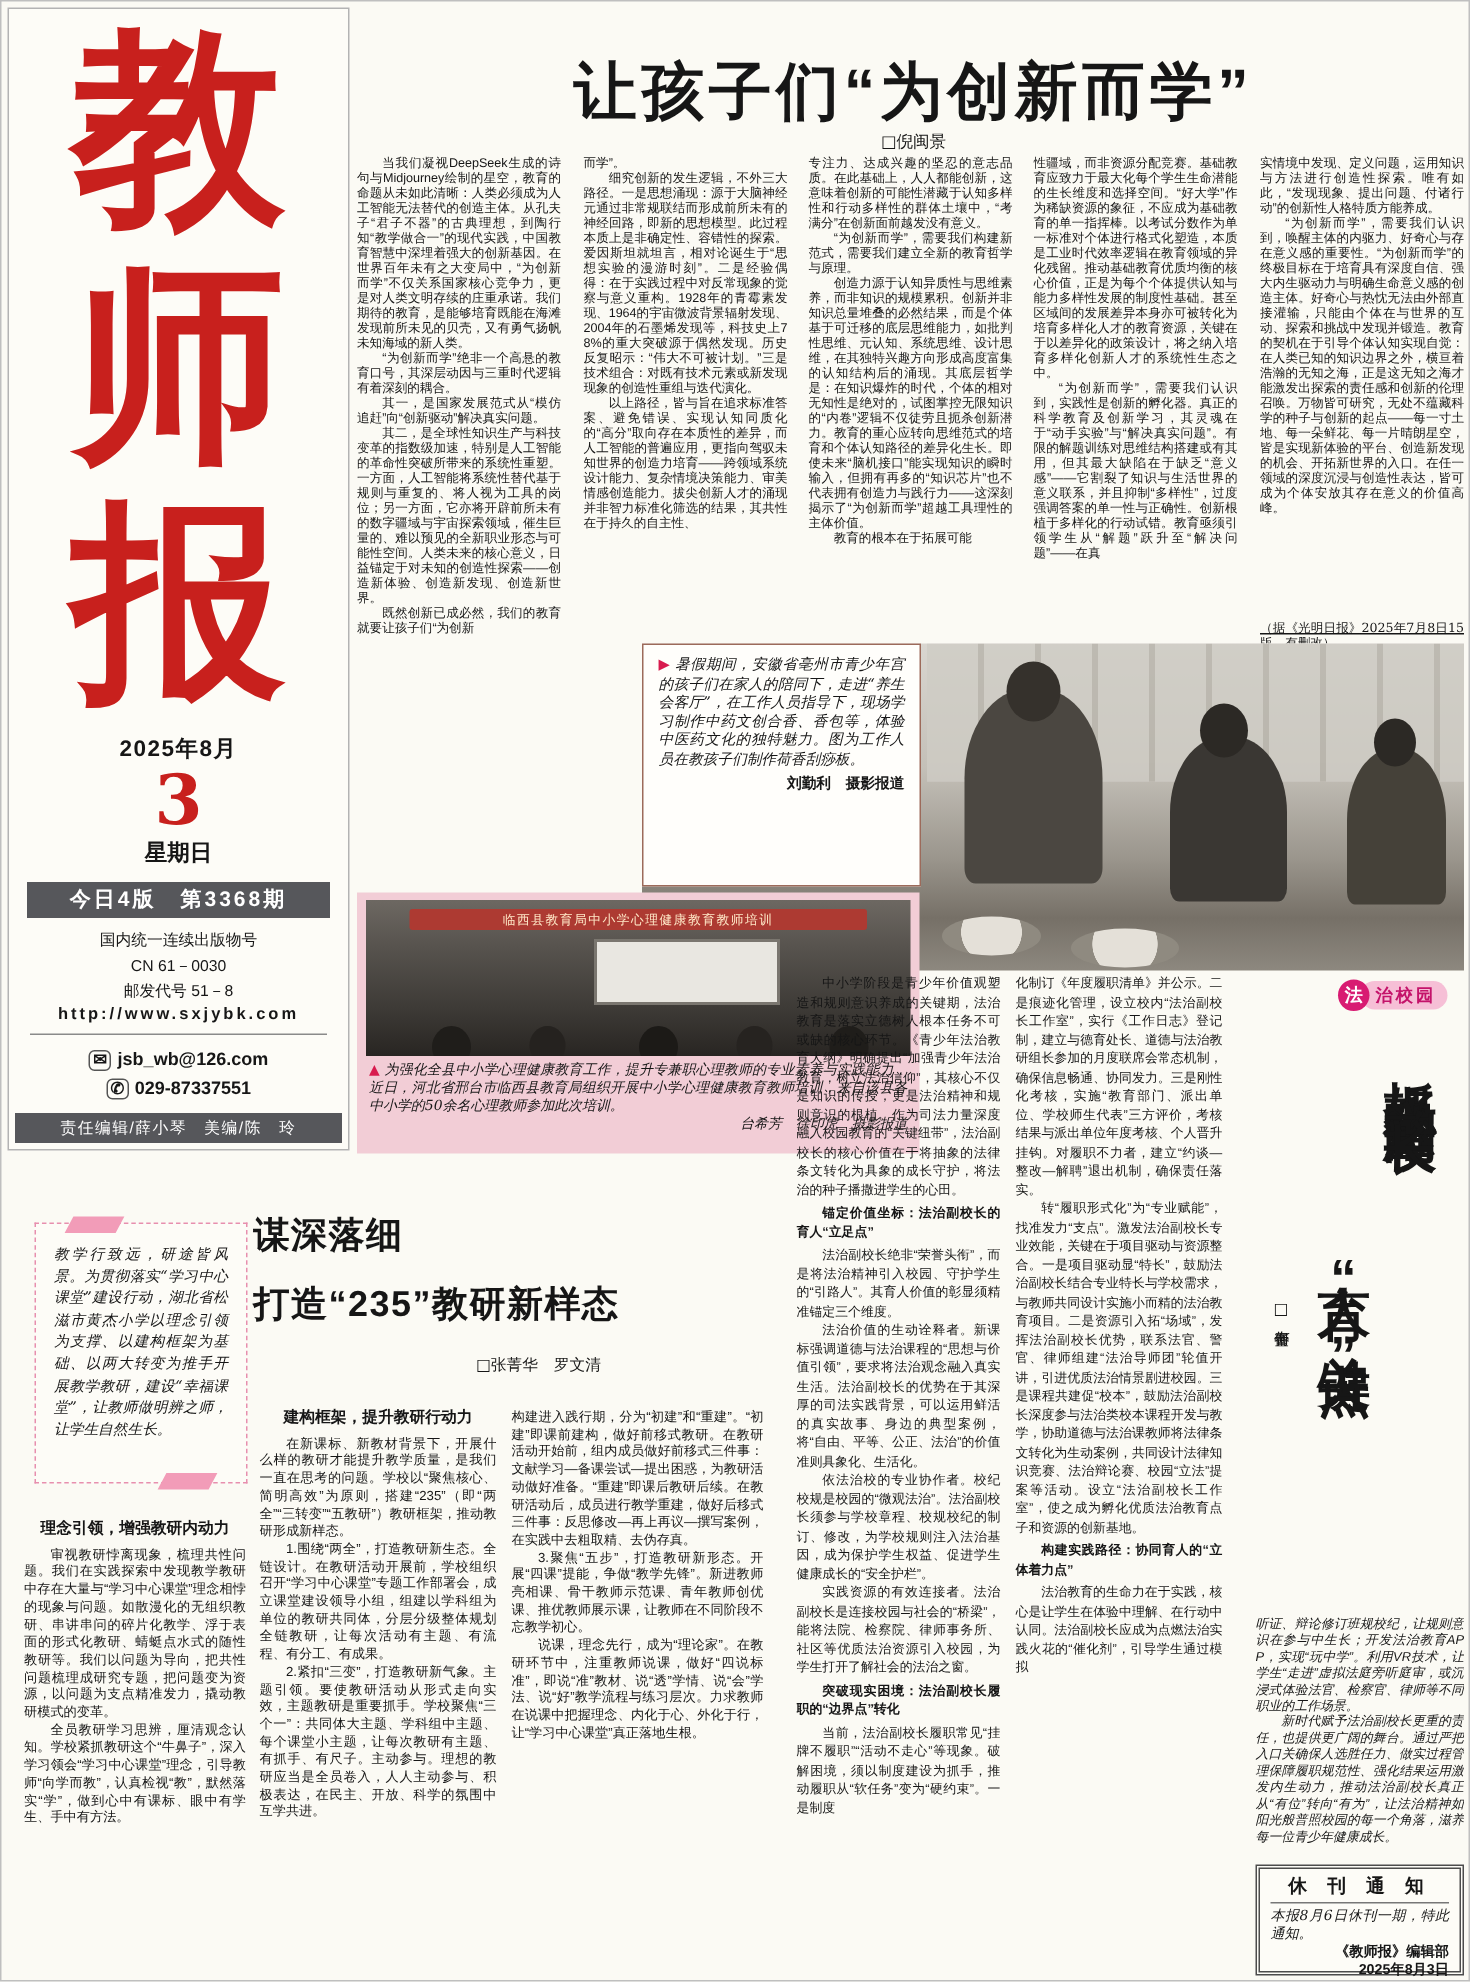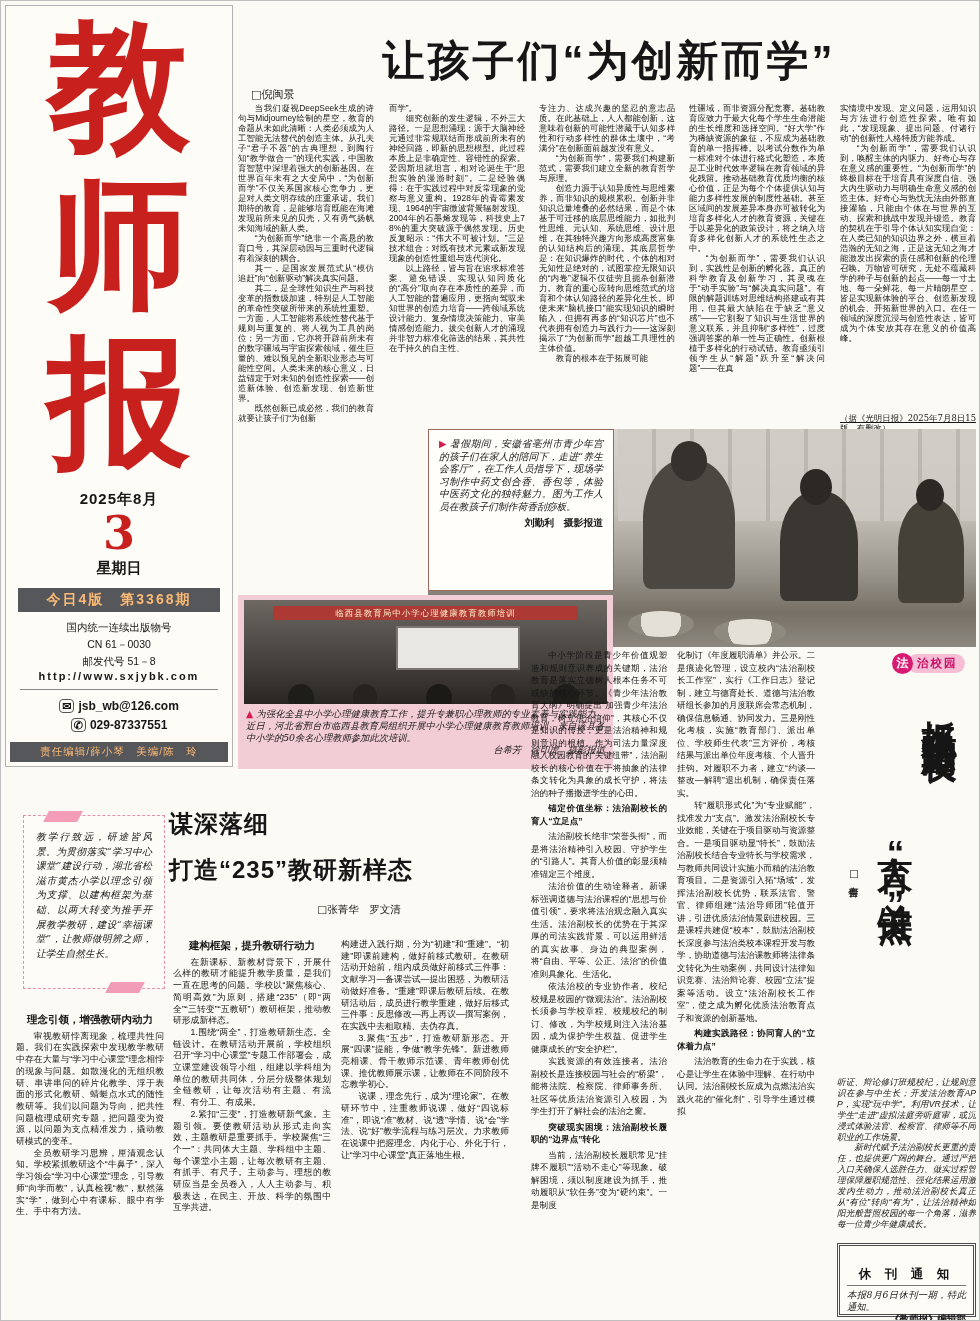--- a/index.html
+++ b/index.html
@@ -9,34 +9,34 @@
   #page *{box-sizing:border-box;}
   .abs{position:absolute;}
   
   #masthead{left:4px;top:4px;width:228px;height:762px;border:1px solid #b3b3b3;
             background:#fdfcf7;text-align:center;}
   .mast-char{font-family:"DejaVu Serif",serif;font-weight:700;color:#c8201d;
              font-size:142px;line-height:158px;height:158px;}
   .mast-month{font-size:15px;font-weight:700;margin-top:10px;letter-spacing:1px;}
   .mast-day{font-family:"DejaVu Serif",serif;font-size:46px;line-height:48px;font-weight:700;color:#c8201d;}
   .mast-week{font-size:15px;font-weight:700;margin-top:2px;}
-  .gray-bar{background:#56575b;color:#fdba74;font-weight:700;}
+  .gray-bar{background:#56575b;color:#ffffff;font-weight:700;}
   #issue-bar{margin:10px 12px 0;padding:3px 0;font-size:14px;letter-spacing:2px;}
   .pub-line{font-size:10.5px;line-height:17px;}
   .pub-url{font-size:11px;font-weight:700;letter-spacing:2px;}
   #mast-divider{margin:7px 14px;border-top:1px solid #8a8a8a;}
   .contact-line{font-size:12px;font-weight:700;line-height:19px;}
   .contact-icon{display:inline-block;font-size:11px;border:1px solid #555;border-radius:4px;
                 padding:0 2px;line-height:12px;margin-right:4px;}
   #editor-bar{position:absolute;bottom:4px;left:4px;right:4px;font-size:10.5px;
               font-weight:400;padding:3px 0;letter-spacing:1px;}
   
   #lead-headline{left:250px;top:32px;width:716px;text-align:center;font-size:42px;
                  font-weight:900;letter-spacing:3px;font-family:"Liberation Sans",sans-serif;}
-  #lead-byline{left:250px;top:86px;width:716px;text-align:left;font-size:11px;
+  #lead-byline{left:250px;top:86px;width:716px;text-align:center;font-size:11px;
                font-family:"DejaVu Serif",serif;}
   .col{position:absolute;overflow:hidden;text-align:justify;}
   .lead-col{font-size:8.4px;line-height:10px;}
   .col p{margin:0;text-indent:2em;word-break:break-all;}
   .col p.noind{text-indent:0;}
   .attribution{font-family:"DejaVu Serif",serif;text-decoration:underline;}
   
   #photo-tcm{left:427px;top:428px;width:548px;height:218px;
     background:linear-gradient(180deg,#d9d6d0 0%,#c4c0b8 38%,#9a958c 66%,#767067 84%,#8d887f 100%);overflow:hidden;}
   .shelf{position:absolute;background:
@@ -83,21 +83,21 @@
   #fz-badge-circle{width:21px;height:21px;border-radius:50%;background:#d81b72;color:#fff;
     font-size:12px;font-weight:700;display:flex;align-items:center;justify-content:center;z-index:2;}
   #fz-badge-pill{margin-left:-6px;background:#f6bfd6;color:#c4136a;font-weight:700;font-size:11.5px;
     letter-spacing:2px;padding:2px 7px 2px 10px;border-radius:10px;white-space:nowrap;}
   .vert{writing-mode:vertical-rl;text-orientation:upright;}
   #fz-title-1{left:914px;top:692px;height:392px;font-size:35px;font-weight:900;letter-spacing:3px;}
   #fz-title-2{left:870px;top:826px;height:260px;font-size:35px;font-weight:900;letter-spacing:3px;}
   #fz-byline{left:846px;top:866px;height:110px;font-size:10.5px;font-family:"DejaVu Serif",serif;}
   
   #notice{left:836px;top:1242px;width:139px;height:74px;border:3px double #4c4c4c;
-          background:#fdfcf7;padding:20px 7px;}
+          background:#fdfcf7;padding:3px 7px;}
   #notice-title{text-align:center;font-weight:700;font-size:12.5px;letter-spacing:5px;
                 border-bottom:1px solid #777;padding-bottom:2px;margin-bottom:3px;}
   #notice-body{font-family:"DejaVu Serif",serif;font-style:italic;font-size:9.3px;line-height:12px;
                text-align:justify;}
   .notice-sign{font-weight:700;font-size:9.5px;text-align:right;line-height:12px;}
 </style>
 </head>
 <body>
 
 <div id="page">

